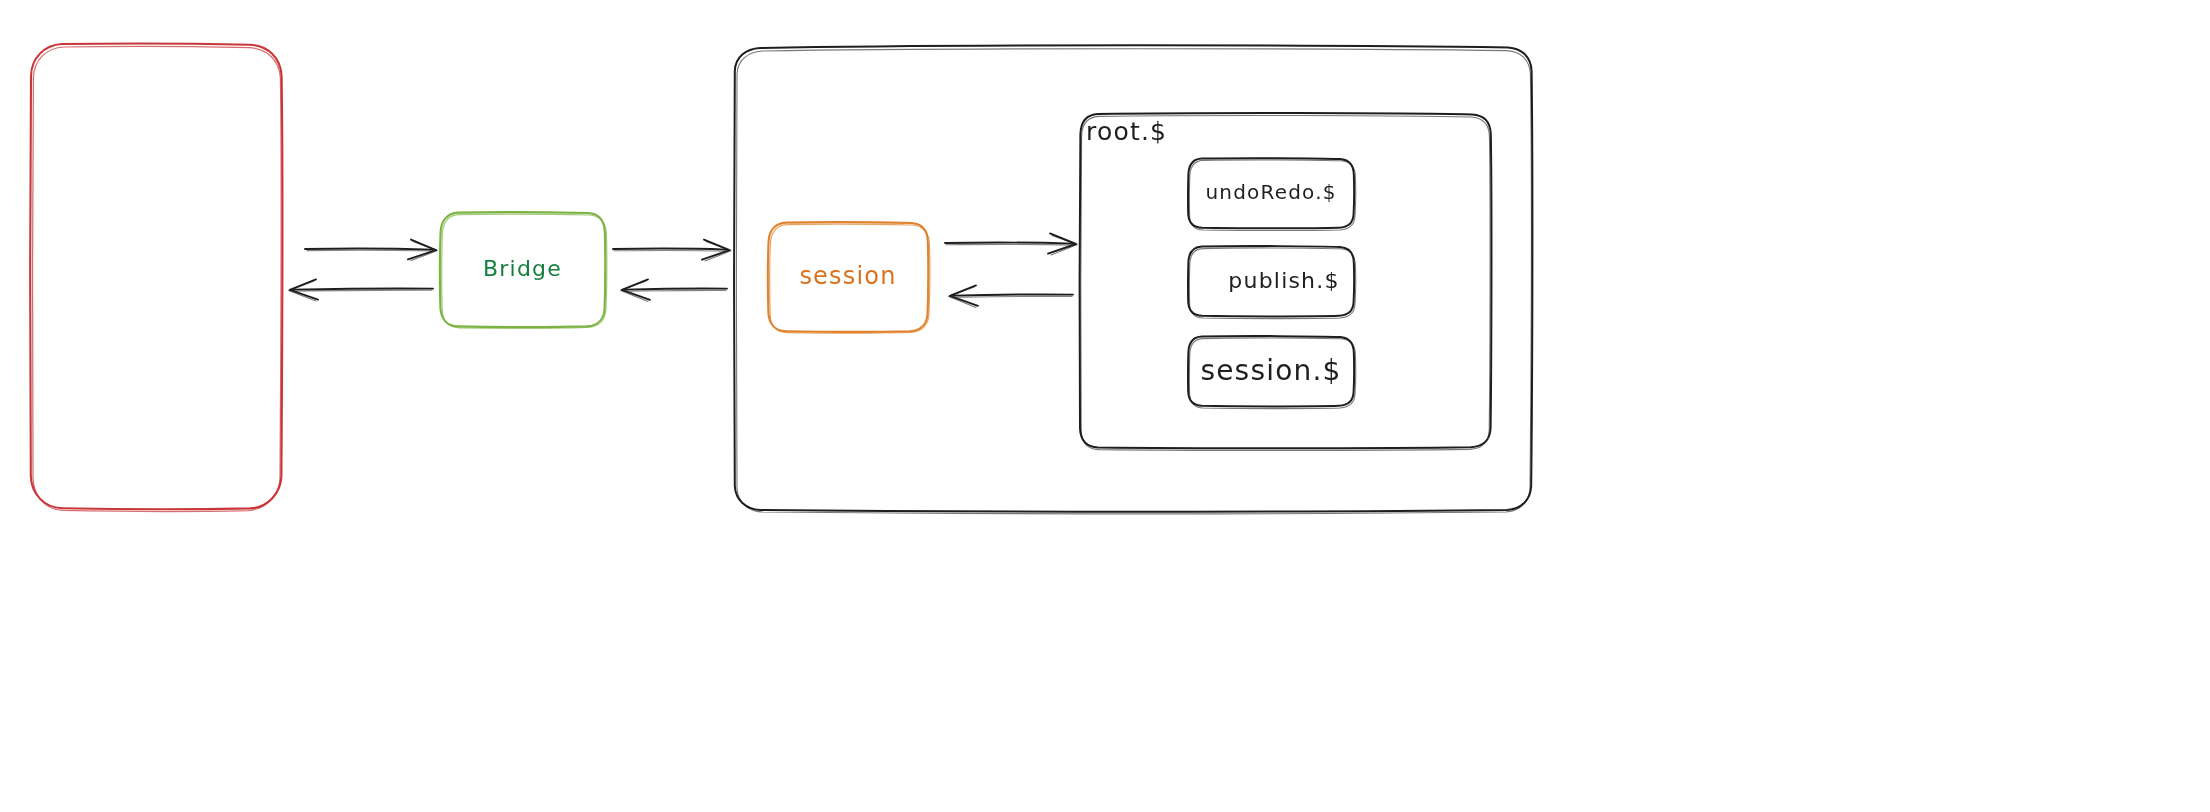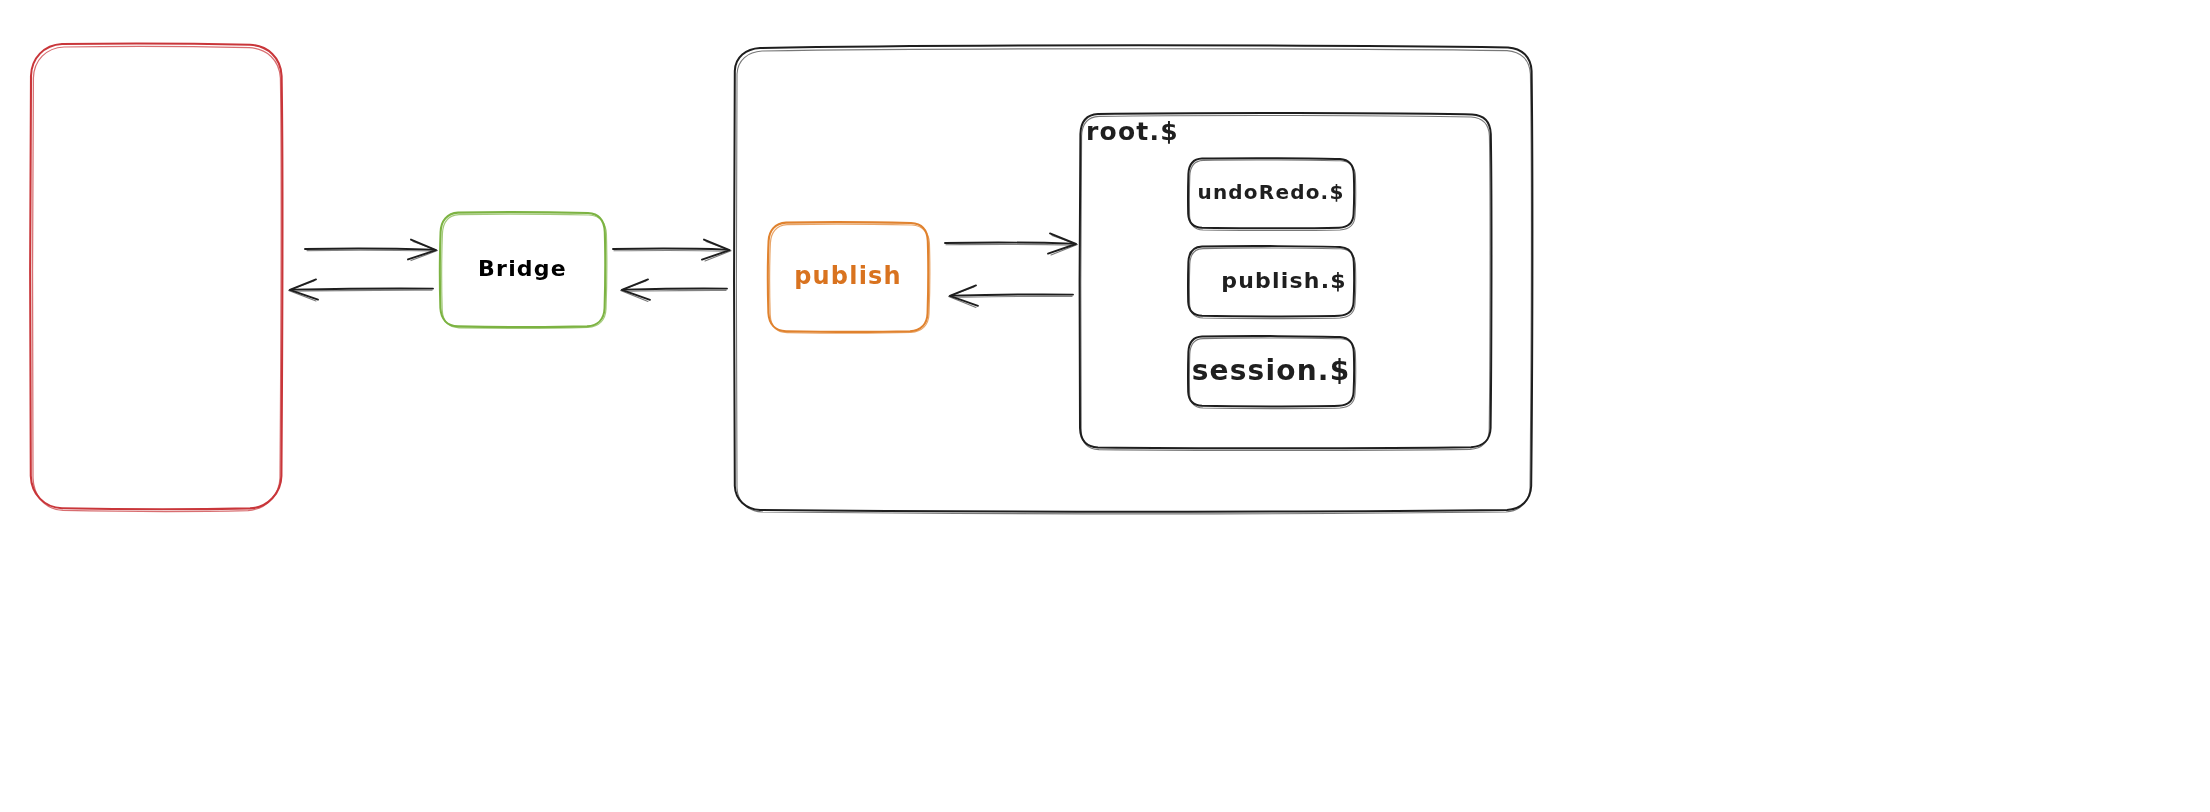--- a/index.html
+++ b/index.html
@@ -26,41 +26,41 @@
   }
   .node-label {
     position: absolute;
     display: flex;
     align-items: center;
     justify-content: center;
     flex-direction: column;
     text-align: center;
     pointer-events: none;
     font-family: "DejaVu Sans", sans-serif;
-    font-weight: 700;
+    font-weight: 400;
     letter-spacing: 1.2px;
     line-height: 1.38;
     white-space: pre-line;
     user-select: none;
   }
   .lbl-native {
     left: 30px;
     top: 210px;
     width: 252px;
     height: 190px;
     font-size: 30px;
     color: #1f1f1f;
   }
   .lbl-bridge {
     left: 440px;
     top: 212px;
     width: 165px;
     height: 115px;
     font-size: 22px;
-    color: #000000;
+    color: #15803d;
   }
   .lbl-dispatch {
     left: 768px;
     top: 222px;
     width: 160px;
     height: 110px;
     font-size: 24px;
     color: #d9731f;
   }
   .lbl-root {
@@ -316,21 +316,21 @@
                C 1194 407.6, 1190 402.4, 1189.6 394
                C 1189.2 378, 1189.4 366, 1189.8 354
                C 1190.2 345, 1194 338.8, 1203 338.6 Z"></path>
     </g>
 
   </svg>
 
 
   <div class="node-label lbl-bridge hand">Bridge</div>
 
-  <div class="node-label lbl-dispatch hand">publish</div>
+  <div class="node-label lbl-dispatch hand">session</div>
 
   <div class="node-label lbl-root hand">root.$</div>
 
   <div class="node-label lbl-undoredo hand">undoRedo.$</div>
 
   <div class="node-label lbl-publish hand">publish.$</div>
 
   <div class="node-label lbl-session hand">session.$</div>
 
 </div>

